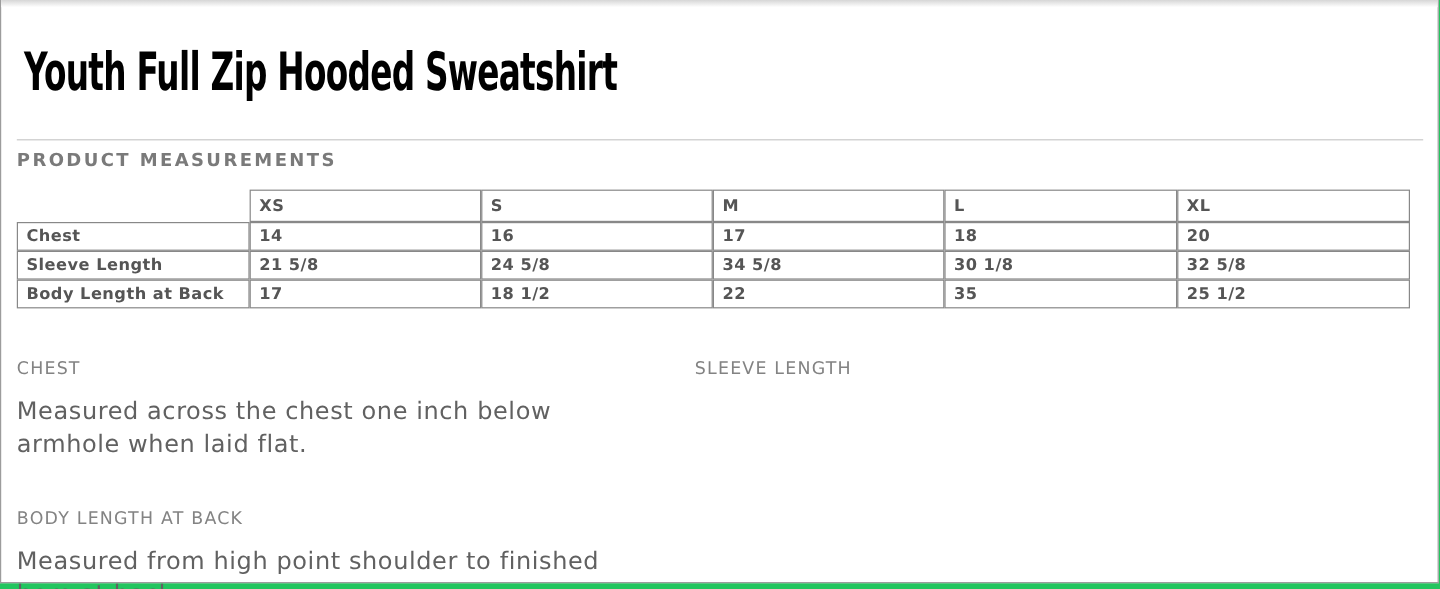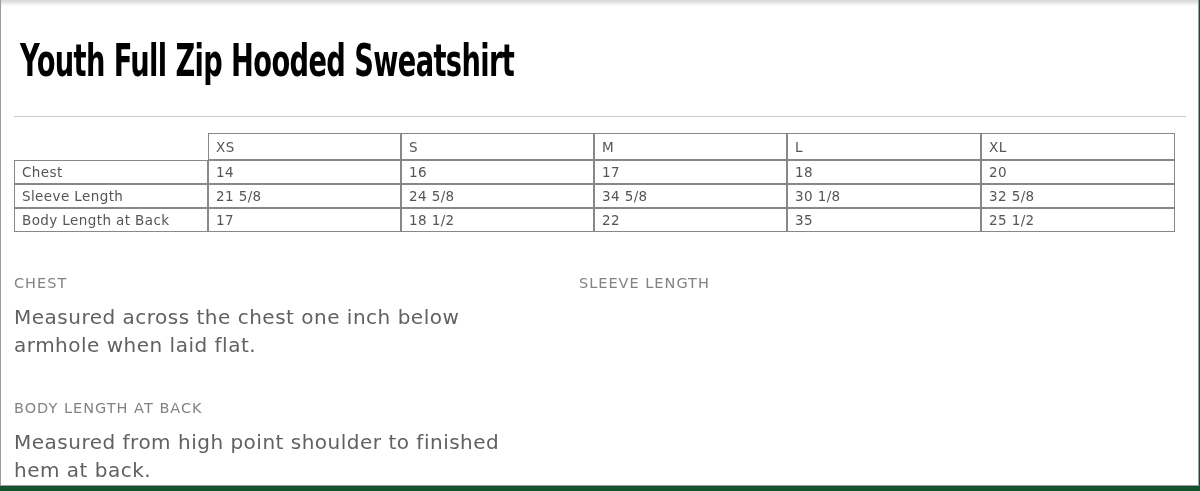--- a/index.html
+++ b/index.html
@@ -5,21 +5,21 @@
   html, body {
     margin: 0;
     padding: 0;
     background: #ececec;
     font-family: "DejaVu Sans", "Liberation Sans", sans-serif;
   }
   .viewport {
     width: 1200px;
     height: 491px;
     overflow: hidden;
-    background: #14532d;
+    background: #22c55e;
   }
   .page {
     box-sizing: border-box;
     width: 1199px;
     height: 486px;
     background: #ffffff;
     border-left: 1px solid #9c9c9c;
     border-right: 1px solid #9c9c9c;
     border-bottom: 1px solid #9c9c9c;
     position: relative;
@@ -57,21 +57,21 @@
   table.meas {
     margin-top: 16px;
     width: 1161px;
     table-layout: fixed;
     border-collapse: separate;
     border-spacing: 0;
   }
   table.meas th, table.meas td {
     border: 1px solid #888888;
     font-size: 13.5px;
-    font-weight: normal;
+    font-weight: bold;
     color: #555555;
     letter-spacing: 0.4px;
     text-align: left;
     padding: 0 0 0 7px;
     vertical-align: middle;
     overflow: hidden;
     white-space: nowrap;
   }
   table.meas thead th { height: 25px; }
   table.meas tbody th, table.meas tbody td { height: 22px; }
@@ -104,20 +104,21 @@
 
 <div class="viewport">
   <div class="page">
     <div class="top-strip"></div>
     <div class="content">
 
       <h1 class="page-title">Youth Full Zip Hooded Sweatshirt</h1>
 
       <hr class="divider">
 
+      <h2 class="section-title">PRODUCT MEASUREMENTS</h2>
 
       <table class="meas">
         <colgroup>
           <col style="width:194px">
             <col style="width:193px">
             <col style="width:193px">
           <col style="width:193px">
             <col style="width:194px">
             <col style="width:194px">
         </colgroup>

